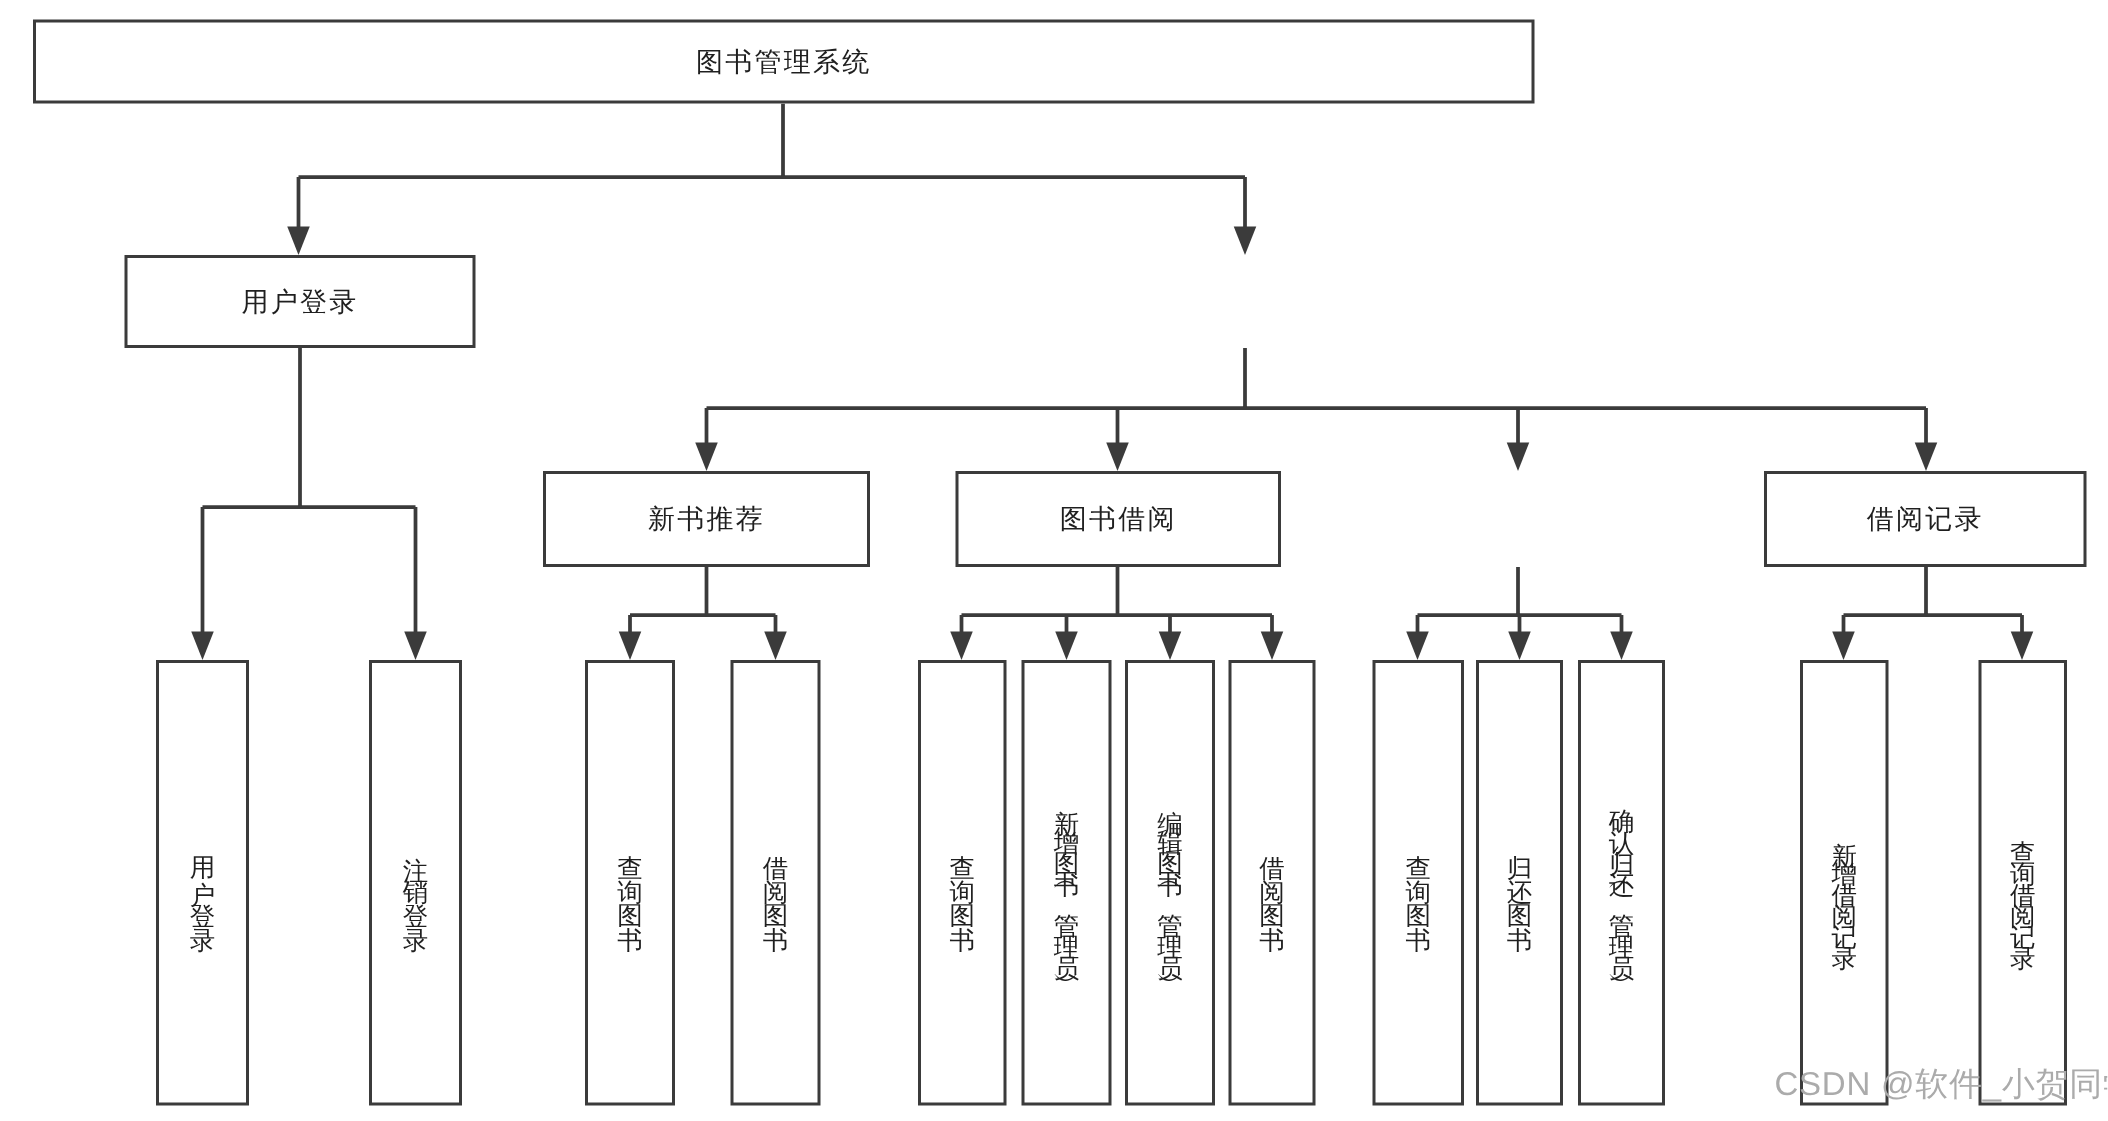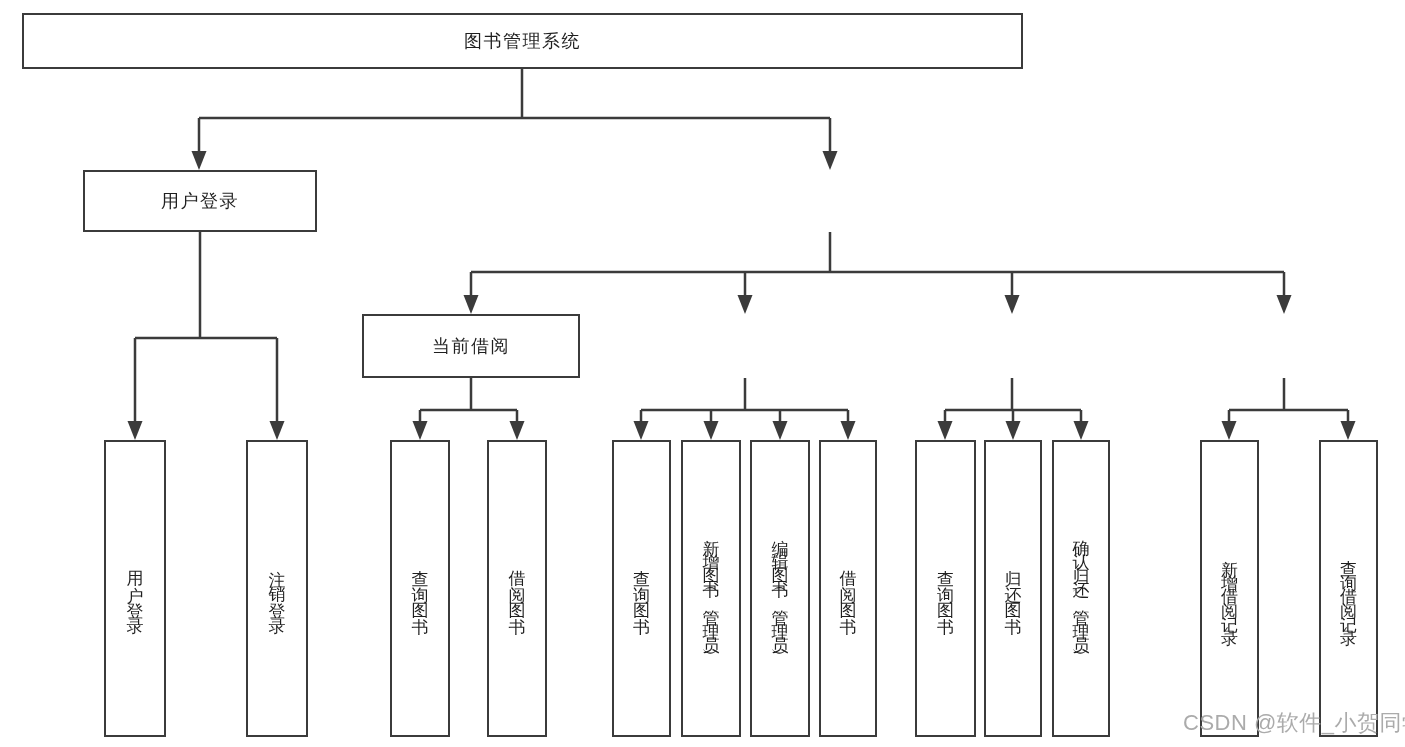--- a/index.html
+++ b/index.html
@@ -62,21 +62,27 @@
 
   <div class="box" style="left:22px;top:13px;width:1001px;height:56px">
     <span class="hlabel">图书管理系统</span>
   </div>
 
   <div class="box" style="left:83px;top:170px;width:234px;height:62px">
     <span class="hlabel">用户登录</span>
   </div>
 
   <div class="box" style="left:362px;top:314px;width:218px;height:64px">
-    <span class="hlabel">当前借阅</span>
+    <span class="hlabel">新书推荐</span>
+  </div>
+  <div class="box" style="left:637px;top:314px;width:217px;height:64px">
+    <span class="hlabel">图书借阅</span>
+  </div>
+  <div class="box" style="left:1176px;top:314px;width:215px;height:64px">
+    <span class="hlabel">借阅记录</span>
   </div>
 
   <div class="box" style="left:104px;top:440px;width:62px;height:297px">
     <span class="vtext">用户登录</span>
   </div>
   <div class="box" style="left:246px;top:440px;width:62px;height:297px">
     <span class="vtext">注销登录</span>
   </div>
 
   <div class="box" style="left:390px;top:440px;width:60px;height:297px">

